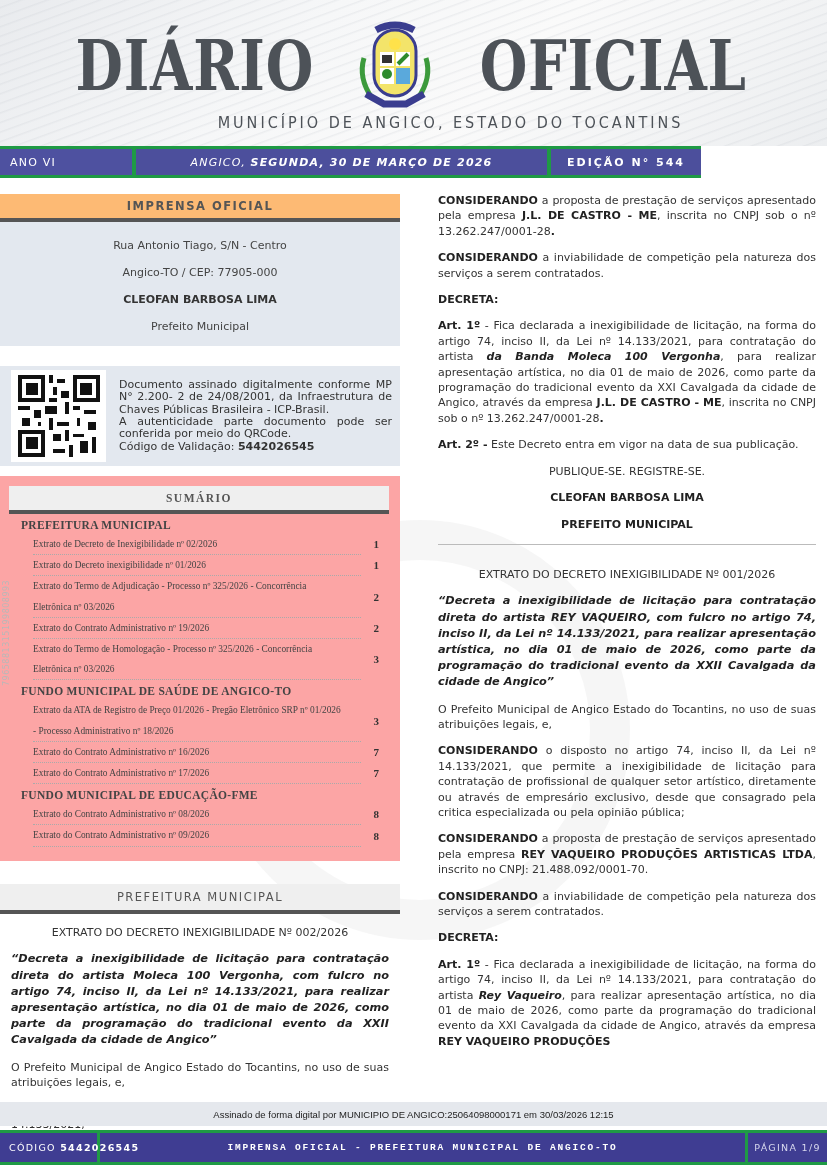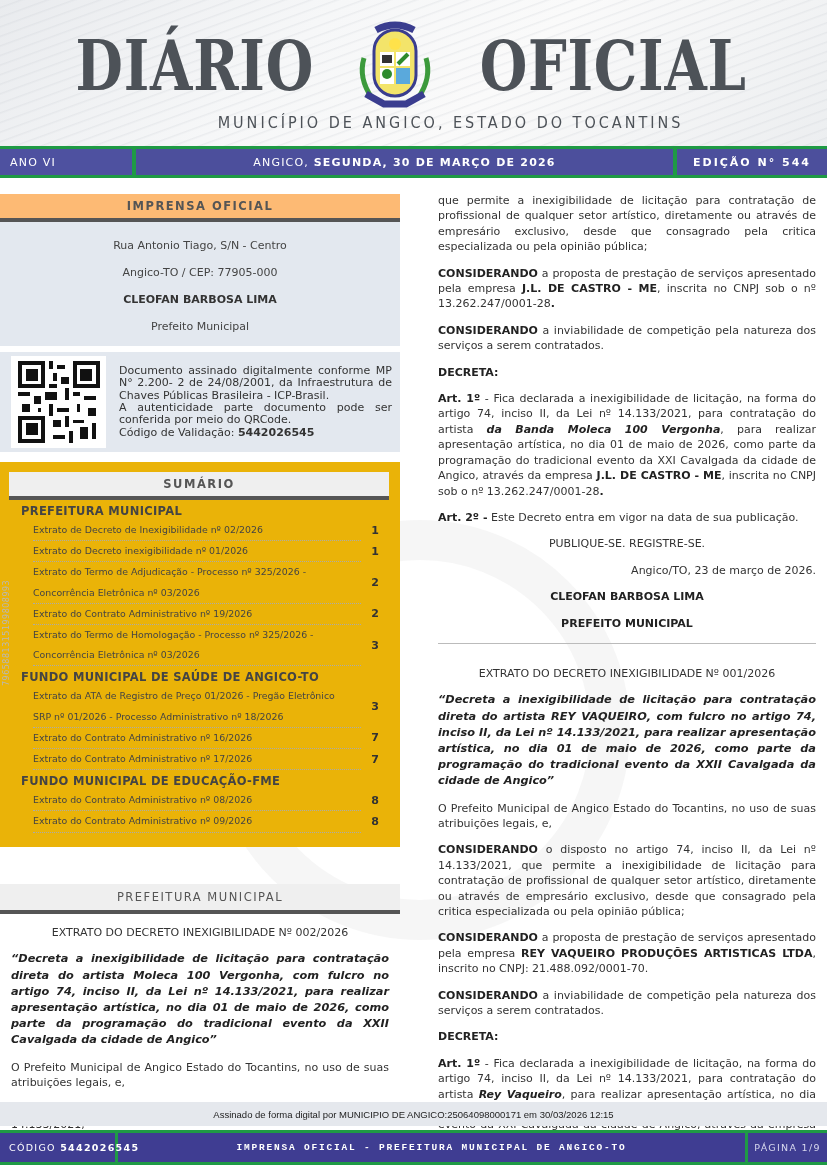--- a/index.html
+++ b/index.html
@@ -27,47 +27,47 @@
     line-height: 1;
   }
   .crest { width: 82px; height: 96px; position: relative; }
   .subtitle {
     position: absolute; top: 113px; left: 0; width: 827px; text-align: center;
     font-family: "DejaVu Sans Condensed", "DejaVu Sans", sans-serif;
     font-size: 16px; letter-spacing: 3px; color: #4d5258; margin-left: 37px;
   }
 
   .topbar {
-    position: absolute; left: 0; top: 146px; width: 827px; height: 32px;
+    position: absolute; left: 0; top: 146px; width: 701px; height: 32px;
     background: #4c4f9c; border-top: 3px solid #1f9a45; border-bottom: 3px solid #1f9a45;
     display: flex; color: #fff;
   }
   .topbar .seg { display: flex; align-items: center; height: 100%; font-size: 11px; letter-spacing: 1.2px; }
   .topbar .seg1 { width: 136px; padding-left: 10px; border-right: 4px solid #1f9a45; background: #4e51a0; }
-  .topbar .seg2 { flex: 1; justify-content: center; }
+  .topbar .seg2 { flex: 1; justify-content: center; font-style: italic; }
   .topbar .seg3 { width: 154px; border-left: 4px solid #1f9a45; justify-content: center; font-weight: bold; letter-spacing: 2px; }
   .topbar b { font-weight: bold; }
 
   
   .left { position: absolute; left: 0; top: 194px; width: 400px; }
   .box-head {
     background: #fdba74; height: 28px; display: flex; align-items: center; justify-content: center;
     font-size: 11.5px; font-weight: bold; letter-spacing: 1.5px; color: #555;
     border-bottom: 4px solid #555;
   }
   .imprensa-body { background: #e3e8ef; padding: 10px 0 6px 0; text-align: center; }
   .imprensa-body p { font-size: 11px; color: #444; height: 27px; line-height: 27px; }
   .imprensa-body p.b { font-weight: bold; color: #333; }
 
-  .sig-box { background: #e3e8ef; margin-top: 6px; height: 100px; display: flex; align-items: center; padding: 0 8px 0 11px; }
+  .sig-box { background: #e3e8ef; margin-top: 20px; height: 100px; display: flex; align-items: center; padding: 0 8px 0 11px; }
   .qr { width: 95px; height: 92px; background: #fff; display: flex; align-items: center; justify-content: center; flex-shrink: 0; }
   .sig-text { margin-left: 13px; font-size: 11px; line-height: 12.3px; color: #333; text-align: justify; }
   .sig-text b { font-weight: bold; }
 
-  .sumario { margin-top: 10px; background: #eab308; padding-bottom: 14px; }
+  .sumario { margin-top: 10px; background: #fca5a5; padding-bottom: 14px; font-family: Liberation Serif, serif; }
   .sumario .box-head { background: #efefef; margin: 0 11px 0 9px; }
   .sum-group { font-size: 11.5px; font-weight: bold; color: #444; padding-left: 21px; height: 20px; line-height: 22px; letter-spacing: 0.3px; }
   .sum-item { display: flex; margin-left: 33px; width: 328px; border-bottom: 1px dotted #aaa; align-items: center; position: relative; }
   .sum-item .lbl { font-size: 9.4px; color: #444; line-height: 20.2px; width: 310px; }
   .sum-item .pg { position: absolute; right: -18px; font-size: 11px; font-weight: bold; color: #333; }
 
   .vert-code {
     position: absolute; left: 2px; top: 560px; transform: rotate(-90deg); transform-origin: left top;
     font-size: 8px; color: #b8b8b8; white-space: nowrap; letter-spacing: 0.5px;
   }
@@ -105,21 +105,21 @@
   .signed-line {
     position: absolute; left: 0; top: 1102px; width: 827px; height: 24px;
     background: #e5e8ed; display: flex; align-items: center; justify-content: center;
     font-family: "Liberation Sans Narrow", "Liberation Sans", sans-serif; font-size: 9.5px; color: #222;
   }
   .bottombar {
     position: absolute; left: 0; top: 1130px; width: 827px; height: 35px;
     background: #3f3d92; border-top: 3px solid #1f9a45; border-bottom: 3px solid #1f9a45;
     display: flex; color: #fff; font-size: 9.5px; letter-spacing: 1.3px;
   }
-  .bottombar .s1 { width: 118px; display: flex; align-items: center; padding-left: 9px; border-right: 3px solid #1f9a45; }
+  .bottombar .s1 { width: 100px; display: flex; align-items: center; padding-left: 9px; border-right: 3px solid #1f9a45; }
   .bottombar .s2 { flex: 1; display: flex; align-items: center; justify-content: center; font-weight: bold; letter-spacing: 1.8px; font-family: Liberation Mono, monospace; }
   .bottombar .s3 { width: 82px; display: flex; align-items: center; justify-content: center; border-left: 3px solid #1f9a45; color: #d8d8ee; }
   .bottombar b { font-weight: bold; }
 </style>
 </head>
 <body>
 
 <div class="masthead">
   <div class="stripes"></div>
   <div class="title-row">
@@ -271,28 +271,26 @@
 <div class="pm-head">PREFEITURA MUNICIPAL</div>
 
 <div class="art art-left">
   <p class="t">EXTRATO DO DECRETO INEXIGIBILIDADE Nº 002/2026</p>
   <p class="q">“Decreta a inexigibilidade de licitação para contratação direta do artista Moleca 100 Vergonha, com fulcro no artigo 74, inciso II, da Lei nº 14.133/2021, para realizar apresentação artística, no dia 01 de maio de 2026, como parte da programação do tradicional evento da XXII Cavalgada da cidade de Angico”</p>
   <p>O Prefeito Municipal de Angico Estado do Tocantins, no uso de suas atribuições legais, e,</p>
   <p><b>CONSIDERANDO</b> <span>o disposto no artigo 74, inciso II, da Lei nº 14.133/2021,</span></p>
 </div>
 
 <div class="art art-right">
-  <p>que permite a inexigibilidade de licitação para contratação de profissional de qualquer setor artístico, diretamente ou através de empresário exclusivo, desde que consagrado pela critica especializada ou pela opinião pública;</p>
   <p><b>CONSIDERANDO</b> <span>a proposta de prestação de serviços apresentado pela empresa</span> <b>J.L. DE CASTRO - ME</b><span>, inscrita no CNPJ sob o nº 13.262.247/0001-28</span><b>.</b></p>
   <p><b>CONSIDERANDO</b> <span>a inviabilidade de competição pela natureza dos serviços a serem contratados.</span></p>
   <p><b>DECRETA:</b></p>
   <p><b>Art. 1º</b><span> - Fica declarada a inexigibilidade de licitação, na forma do artigo 74, inciso II, da Lei nº 14.133/2021, para contratação do artista </span><b><i>da Banda Moleca 100 Vergonha</i></b><span>, para realizar apresentação artística, no dia 01 de maio de 2026, como parte da programação do tradicional evento da XXI Cavalgada da cidade de Angico, através da empresa </span><b>J.L. DE CASTRO - ME</b><span>, inscrita no CNPJ sob o nº 13.262.247/0001-28</span><b>.</b></p>
   <p><b>Art. 2º -</b><span> Este Decreto entra em vigor na data de sua publicação.</span></p>
   <p class="center">PUBLIQUE-SE. REGISTRE-SE.</p>
-  <p class="right-al">Angico/TO, 23 de março de 2026.</p>
   <p class="center"><b>CLEOFAN BARBOSA LIMA</b></p>
   <p class="center"><b>PREFEITO MUNICIPAL</b></p>
   <div class="hr"></div>
 
   <p class="t">EXTRATO DO DECRETO INEXIGIBILIDADE Nº 001/2026</p>
   <p class="q">“Decreta a inexigibilidade de licitação para contratação direta do artista REY VAQUEIRO, com fulcro no artigo 74, inciso II, da Lei nº 14.133/2021, para realizar apresentação artística, no dia 01 de maio de 2026, como parte da programação do tradicional evento da XXII Cavalgada da cidade de Angico”</p>
   <p>O Prefeito Municipal de Angico Estado do Tocantins, no uso de suas atribuições legais, e,</p>
   <p><b>CONSIDERANDO</b><span> o disposto no artigo 74, inciso II, da Lei nº 14.133/2021, que permite a inexigibilidade de licitação para contratação de profissional de qualquer setor artístico, diretamente ou através de empresário exclusivo, desde que consagrado pela critica especializada ou pela opinião pública;</span></p>
   <p><b>CONSIDERANDO</b><span> a proposta de prestação de serviços apresentado pela empresa </span><b>REY VAQUEIRO PRODUÇÕES ARTISTICAS LTDA</b><span>, inscrito no CNPJ: 21.488.092/0001-70.</span></p>
   <p><b>CONSIDERANDO</b><span> a inviabilidade de competição pela natureza dos serviços a serem contratados.</span></p>

